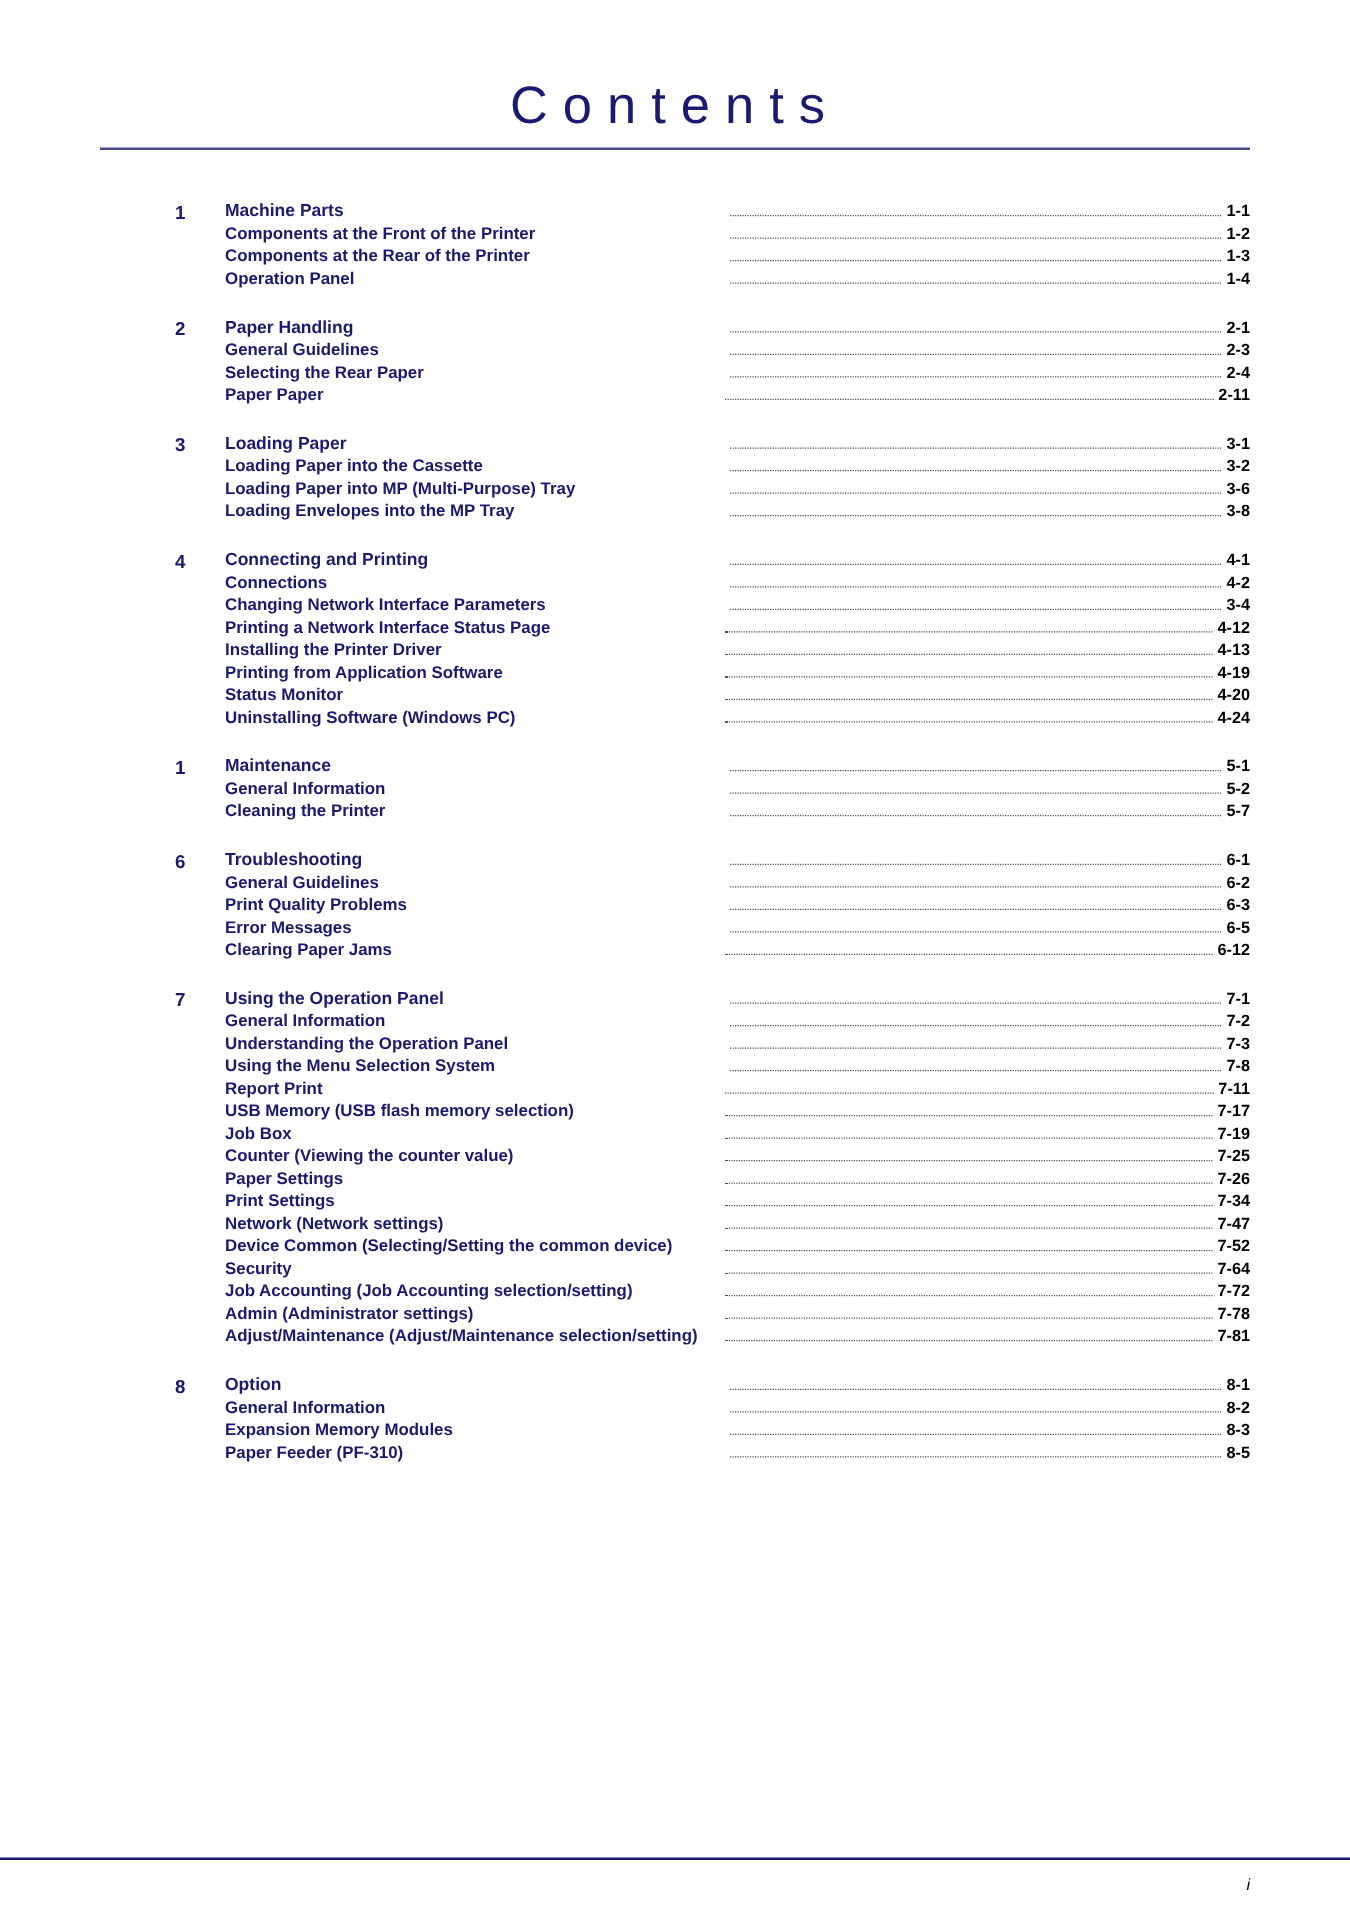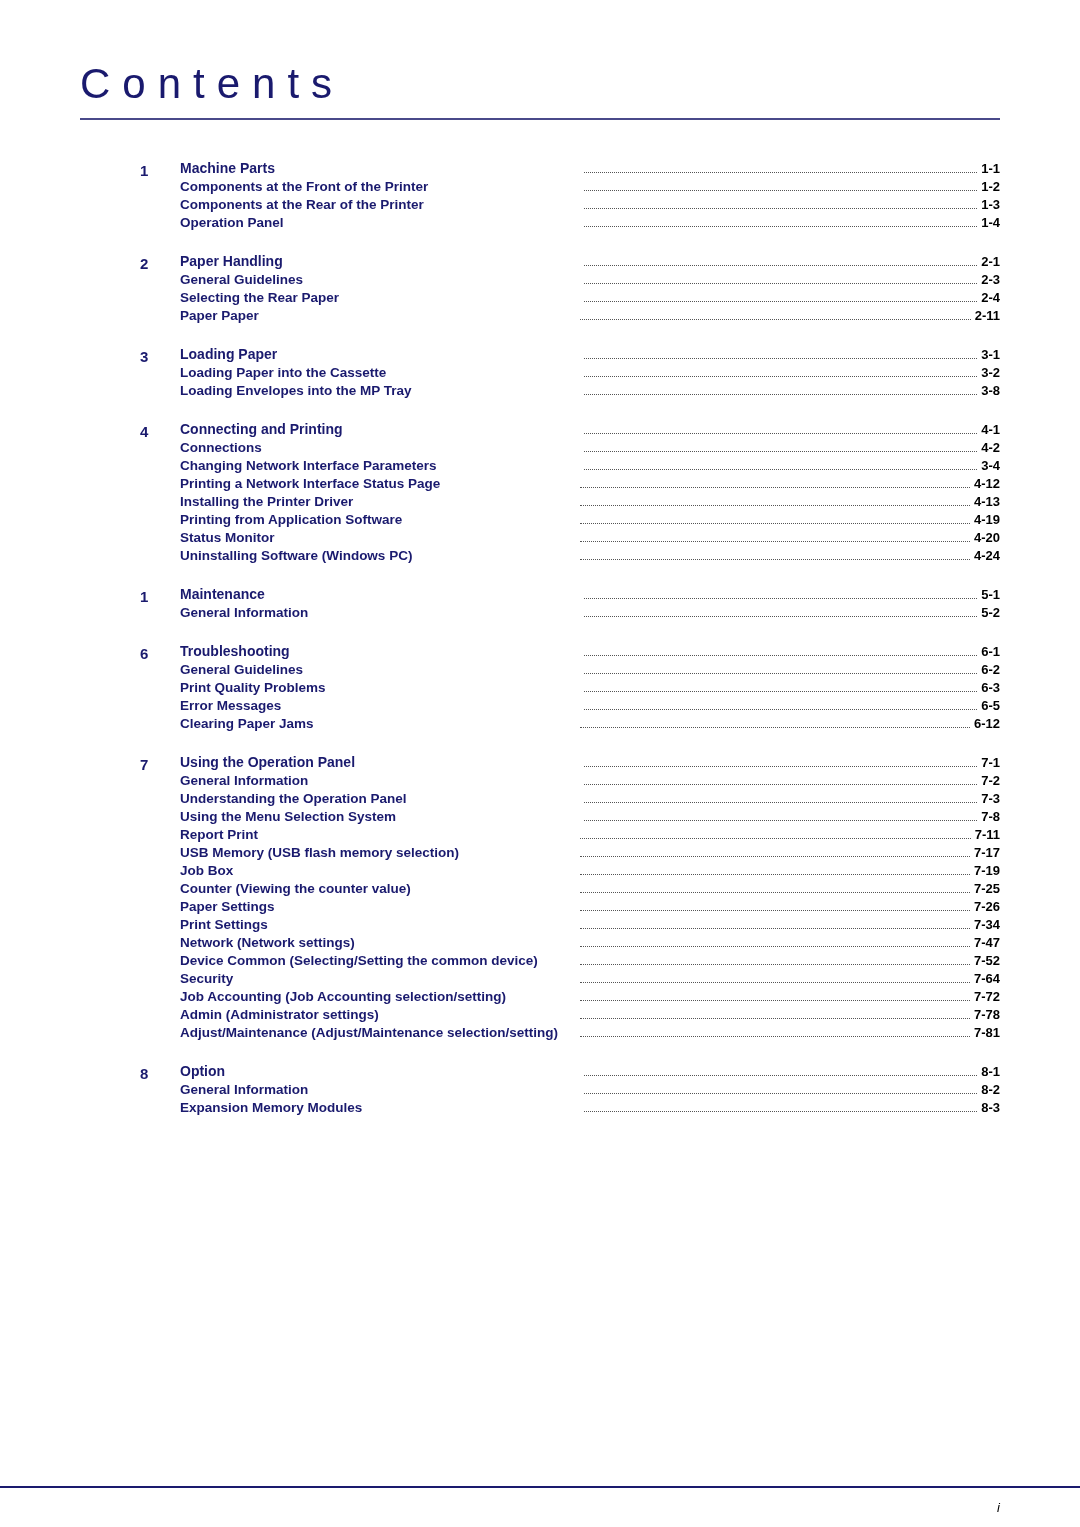--- a/index.html
+++ b/index.html
@@ -9,20 +9,21 @@
       color: #000;
       width: 1080px;
       min-height: 1527px;
       position: relative;
     }
     .page {
       padding: 60px 80px 60px 80px;
       max-width: 1080px;
     }
     .title-section {
+      text-align: center;
       margin-bottom: 21px;
     }
     .title {
       font-size: 42px;
       font-weight: 300;
       letter-spacing: 12px;
       color: #1a1a6e;
       margin-bottom: 10px;
     }
     .title-underline {
@@ -161,20 +162,25 @@
             <span class="entry-title main">Loading Paper</span>
             <span class="entry-dots"></span>
             <span class="entry-page">3-1</span>
           </div>
           <div class="entry">
             <span class="entry-title">Loading Paper into the Cassette</span>
             <span class="entry-dots"></span>
             <span class="entry-page">3-2</span>
           </div>
           <div class="entry">
+            <span class="entry-title">Loading Paper into MP (Multi-Purpose) Tray</span>
+            <span class="entry-dots"></span>
+            <span class="entry-page">3-6</span>
+          </div>
+          <div class="entry">
             <span class="entry-title">Loading Envelopes into the MP Tray</span>
             <span class="entry-dots"></span>
             <span class="entry-page">3-8</span>
           </div>
         </div>
       </div>
       <div class="chapter">
         <div class="chapter-num">4</div>
         <div class="chapter-entries">
           <div class="entry">
@@ -225,20 +231,25 @@
           <div class="entry">
             <span class="entry-title main">Maintenance</span>
             <span class="entry-dots"></span>
             <span class="entry-page">5-1</span>
           </div>
           <div class="entry">
             <span class="entry-title">General Information</span>
             <span class="entry-dots"></span>
             <span class="entry-page">5-2</span>
           </div>
+          <div class="entry">
+            <span class="entry-title">Cleaning the Printer</span>
+            <span class="entry-dots"></span>
+            <span class="entry-page">5-7</span>
+          </div>
         </div>
       </div>
       <div class="chapter">
         <div class="chapter-num">6</div>
         <div class="chapter-entries">
           <div class="entry">
             <span class="entry-title main">Troubleshooting</span>
             <span class="entry-dots"></span>
             <span class="entry-page">6-1</span>
           </div>
@@ -359,20 +370,25 @@
           </div>
           <div class="entry">
             <span class="entry-title">General Information</span>
             <span class="entry-dots"></span>
             <span class="entry-page">8-2</span>
           </div>
           <div class="entry">
             <span class="entry-title">Expansion Memory Modules</span>
             <span class="entry-dots"></span>
             <span class="entry-page">8-3</span>
+          </div>
+          <div class="entry">
+            <span class="entry-title">Paper Feeder (PF-310)</span>
+            <span class="entry-dots"></span>
+            <span class="entry-page">8-5</span>
           </div>
         </div>
       </div>
     </div>
 </div>
 
 <div class="footer-bar">
   <span class="footer-page">i</span>
 </div>
 

